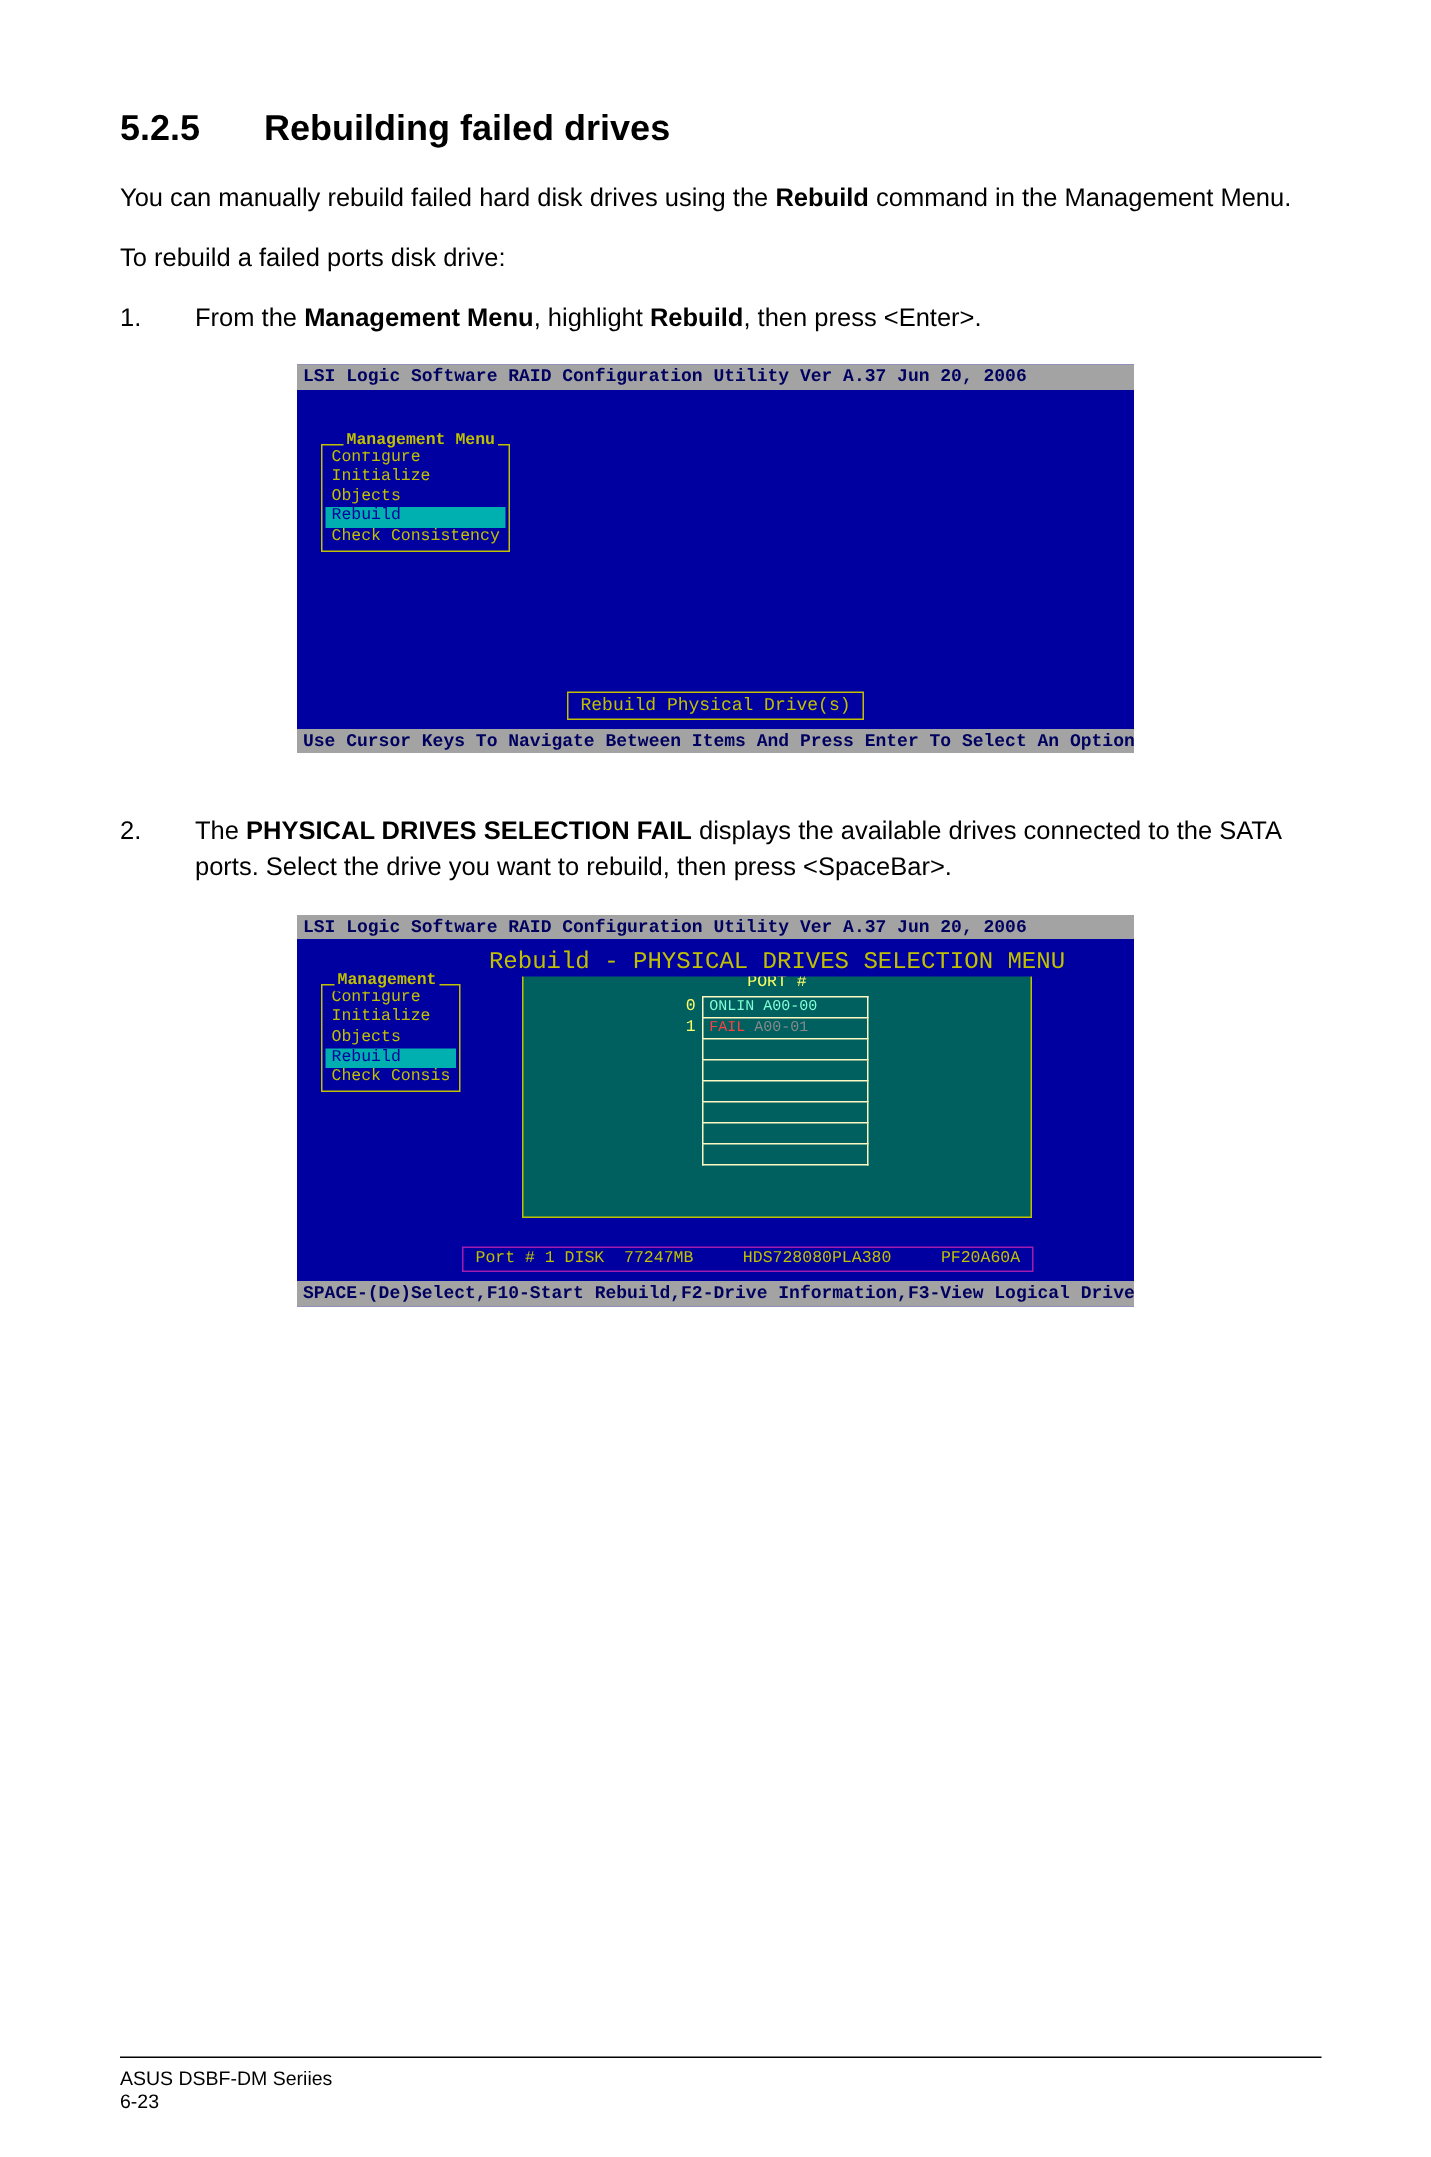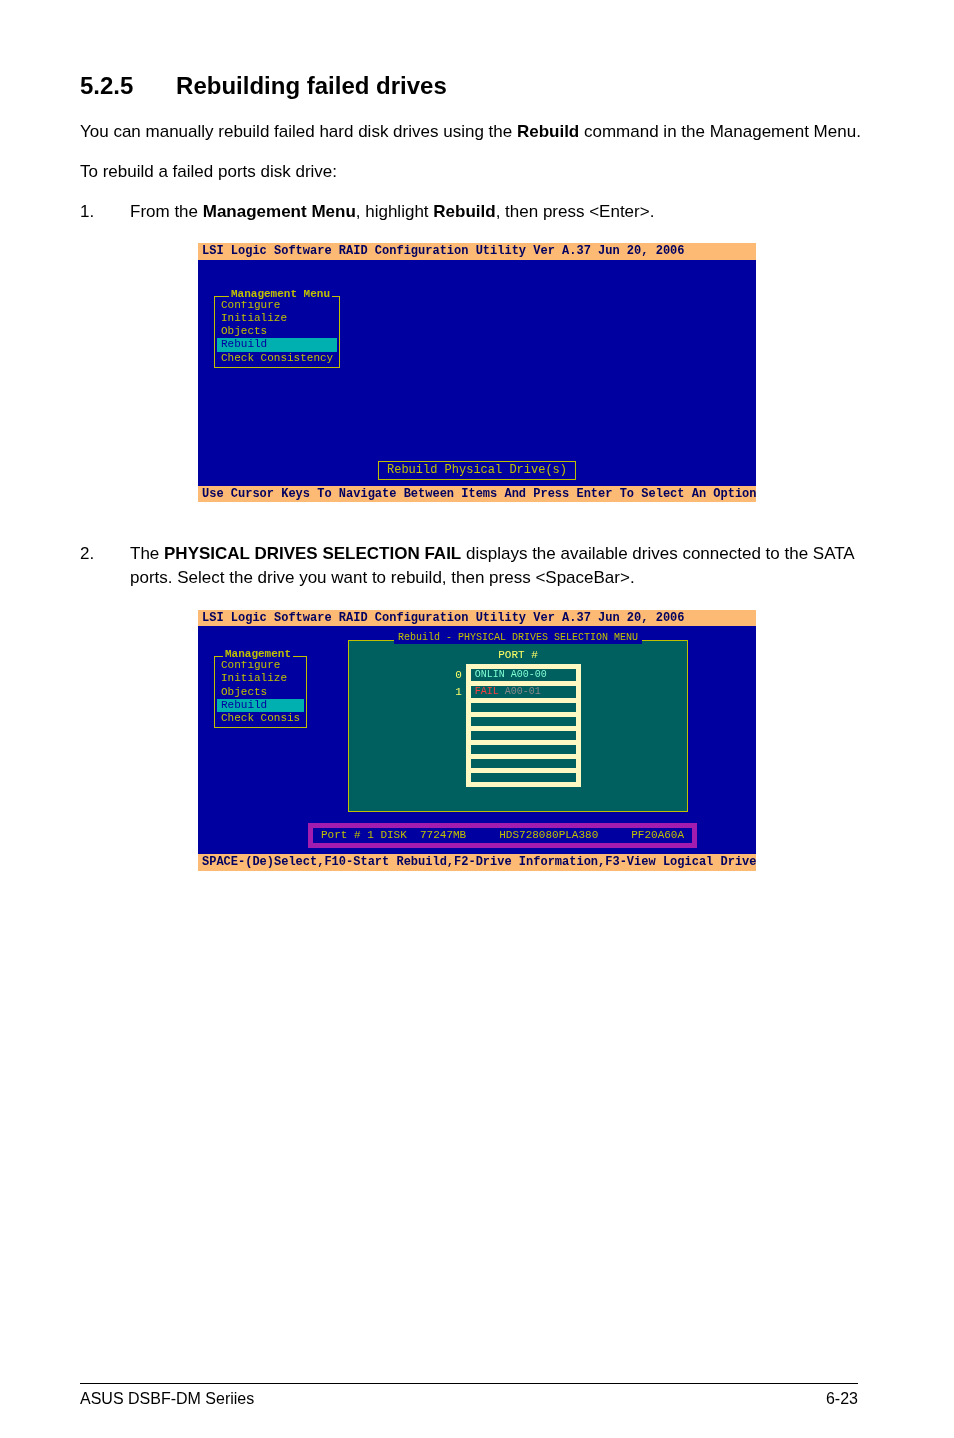--- a/index.html
+++ b/index.html
@@ -50,21 +50,21 @@
       width: 558px;
       margin: 10px auto 40px auto;
       background: #0000a0;
       color: #fff;
       font-family: "Courier New", monospace;
       font-size: 12px;
       line-height: 1.2;
       position: relative;
     }
     .bios .titlebar, .bios .footerbar {
-      background: #fdba74;
+      background: #a3a3a3;
       color: #000060;
       padding: 1px 4px;
       font-weight: bold;
       white-space: nowrap;
       overflow: hidden;
     }
     .bios .footerbar { text-align: right; }
     .bios .content { position: relative; height: 226px; }
 
     .mgmt-box {
@@ -111,69 +111,70 @@
     }
     .rebuild-panel .panel-title {
       position: absolute;
       top: -9px;
       left: 50%;
       transform: translateX(-50%);
       color: #c0c000;
       background: #0000a0;
       padding: 0 4px;
       white-space: nowrap;
-      font-size: 10px;
+      font-size: 16px;
     }
     .rebuild-panel .porthdr {
       color: #ffff66;
       text-align: center;
       margin-top: 8px;
       font-size: 11px;
     }
     .rebuild-panel table.slots {
       margin: 2px auto 0 auto;
       border-collapse: collapse;
     }
     .rebuild-panel table.slots td.idx { color: #ffff66; padding-right:4px; font-size:11px;}
     .rebuild-panel table.slots td.cell {
-      border: 5px solid #fef9c3;
+      border: 1px solid #fef9c3;
       width: 110px;
       height: 14px;
       font-size: 10px;
       color: #7fffd4;
       padding-left: 4px;
     }
     .rebuild-panel table.slots td.cell.fail span.flab{ color:#ff4040;}
     .rebuild-panel table.slots td.cell.fail span.val{ color:#888;}
     .mgmt-box.small { top: 30px; }
     .mgmt-box.small .boxtitle { left: 8px; }
     .mgmt-box.small ul li { font-size:11px;}
 
     .port-status {
       position: absolute;
       bottom: 6px;
       left: 110px;
-      border: 5px solid #a21caf;
+      border: 1px solid #a21caf;
       color: #c0c000;
       padding: 1px 8px;
       background: #0000a0;
       font-size: 11px;
       white-space: pre;
     }
 
     .footer {
       position: absolute;
       bottom: 30px;
       left: 80px;
-      right: 96px;
+      right: 73px;
       border-top: 1px solid #000;
       padding-top: 6px;
-      font-size: 16px;
+      font-size: 13px;
       display: flex;
       justify-content: space-between;
+      flex-direction: column;
     }
   </style>
 </head>
 <body>
 
 <div class="page">
 
   <h2 class="section">
     <span class="num">5.2.5</span>
     <span>Rebuilding failed drives</span>

